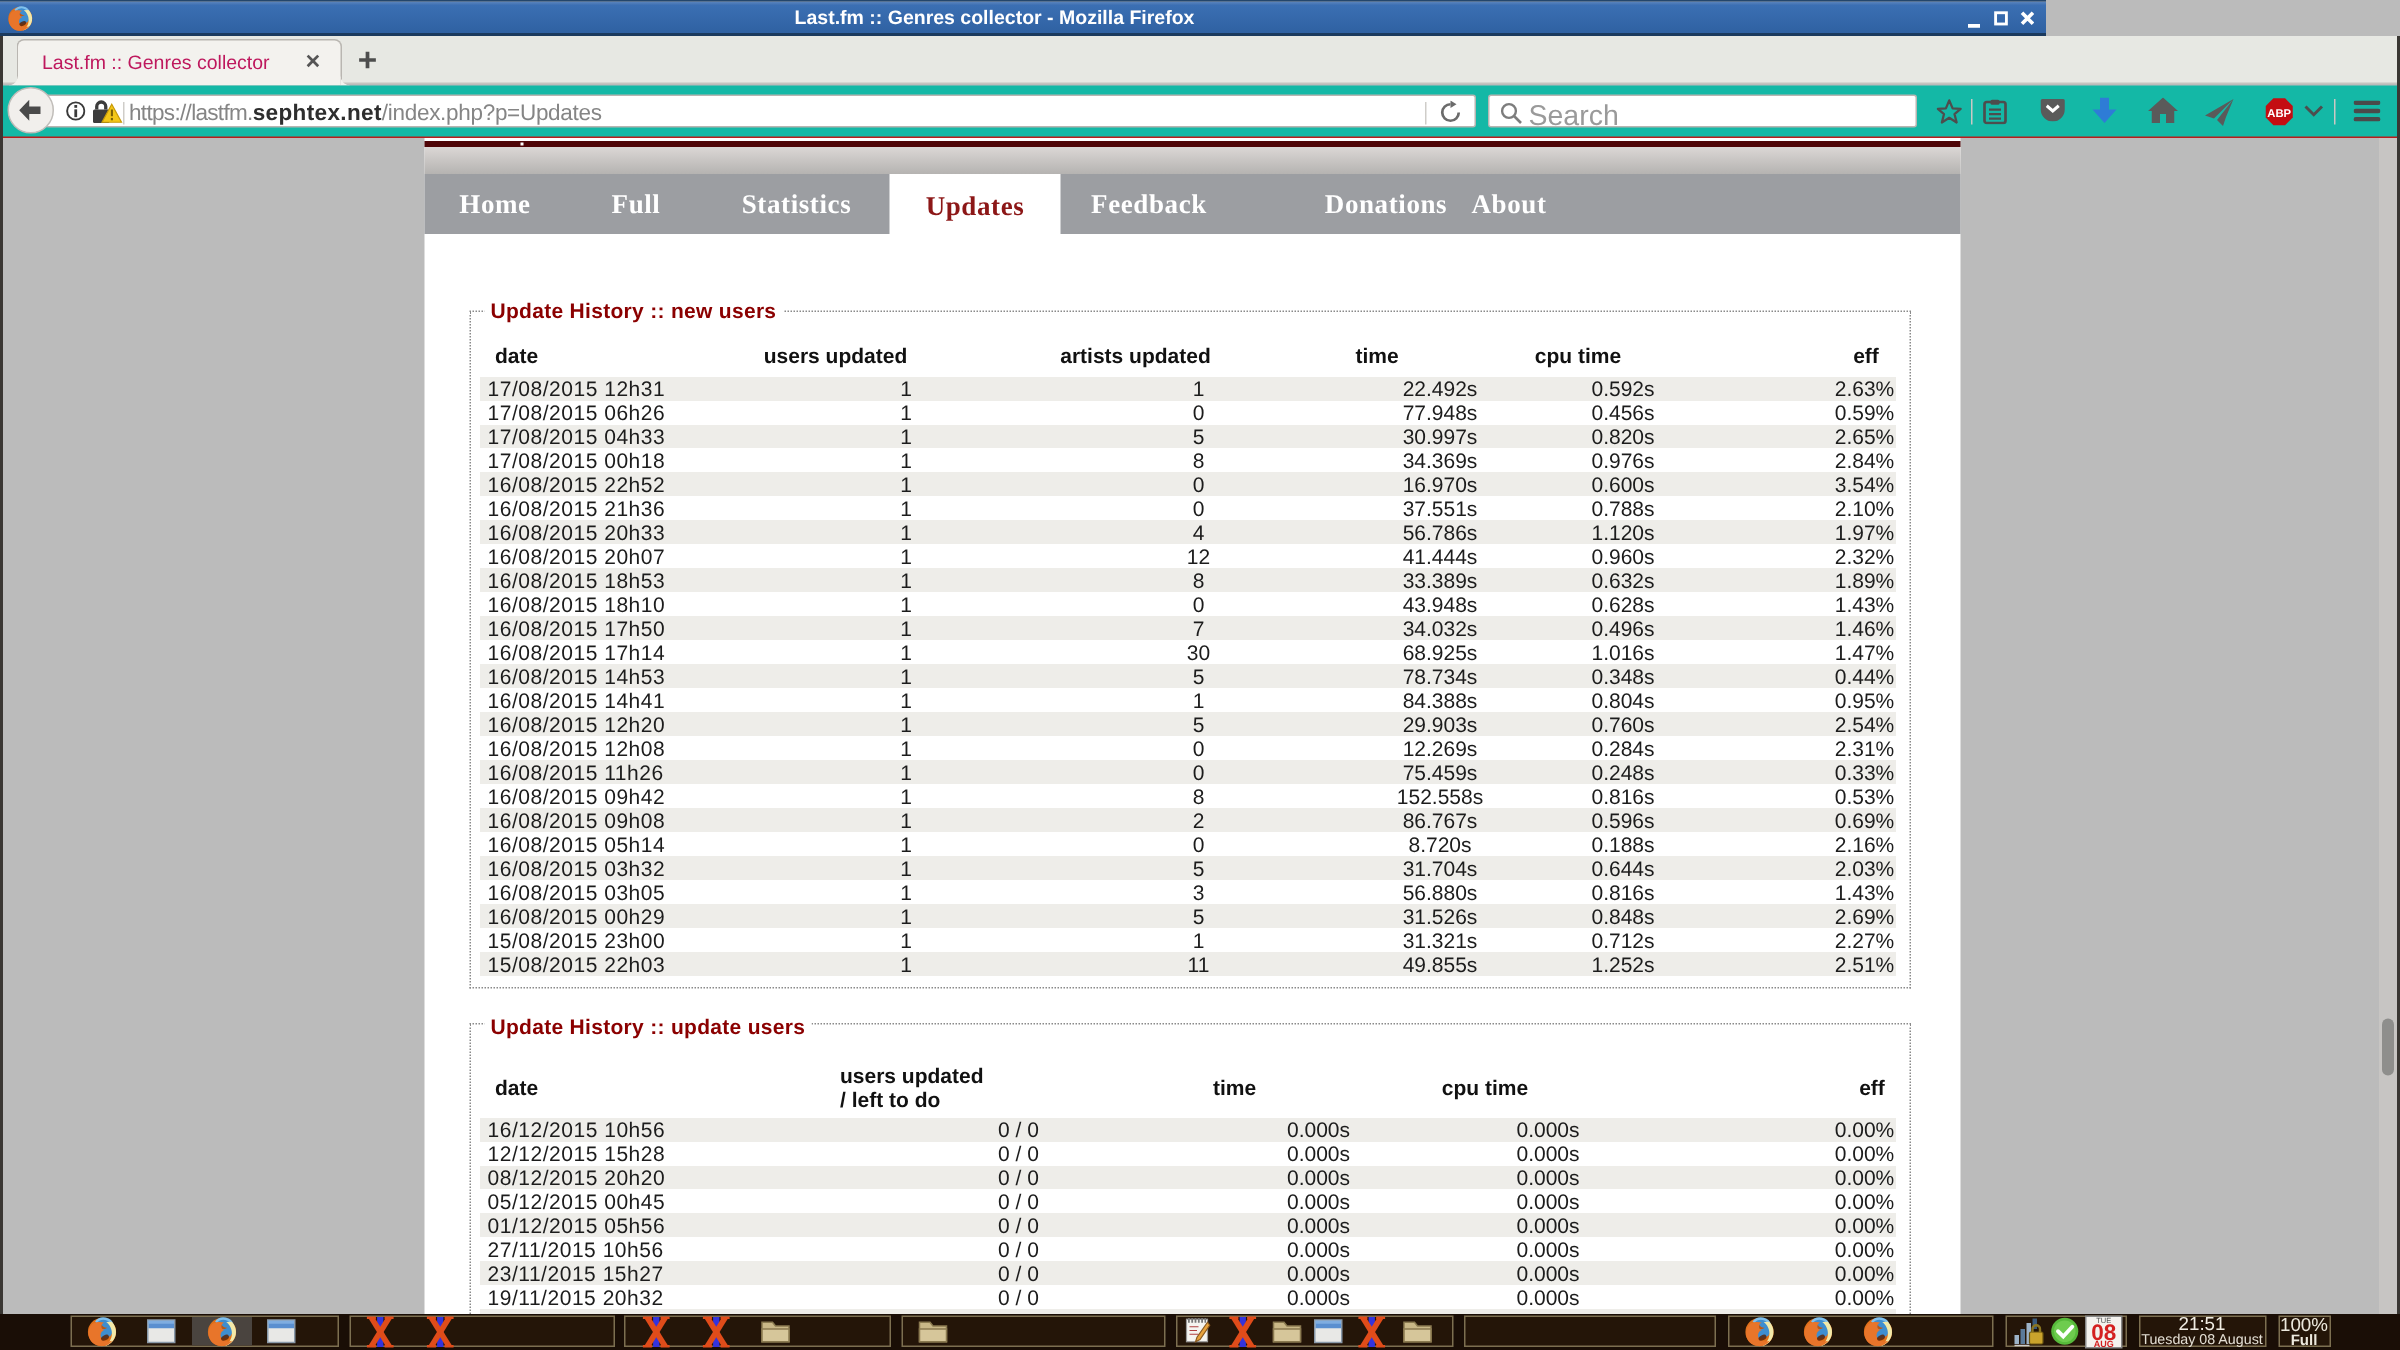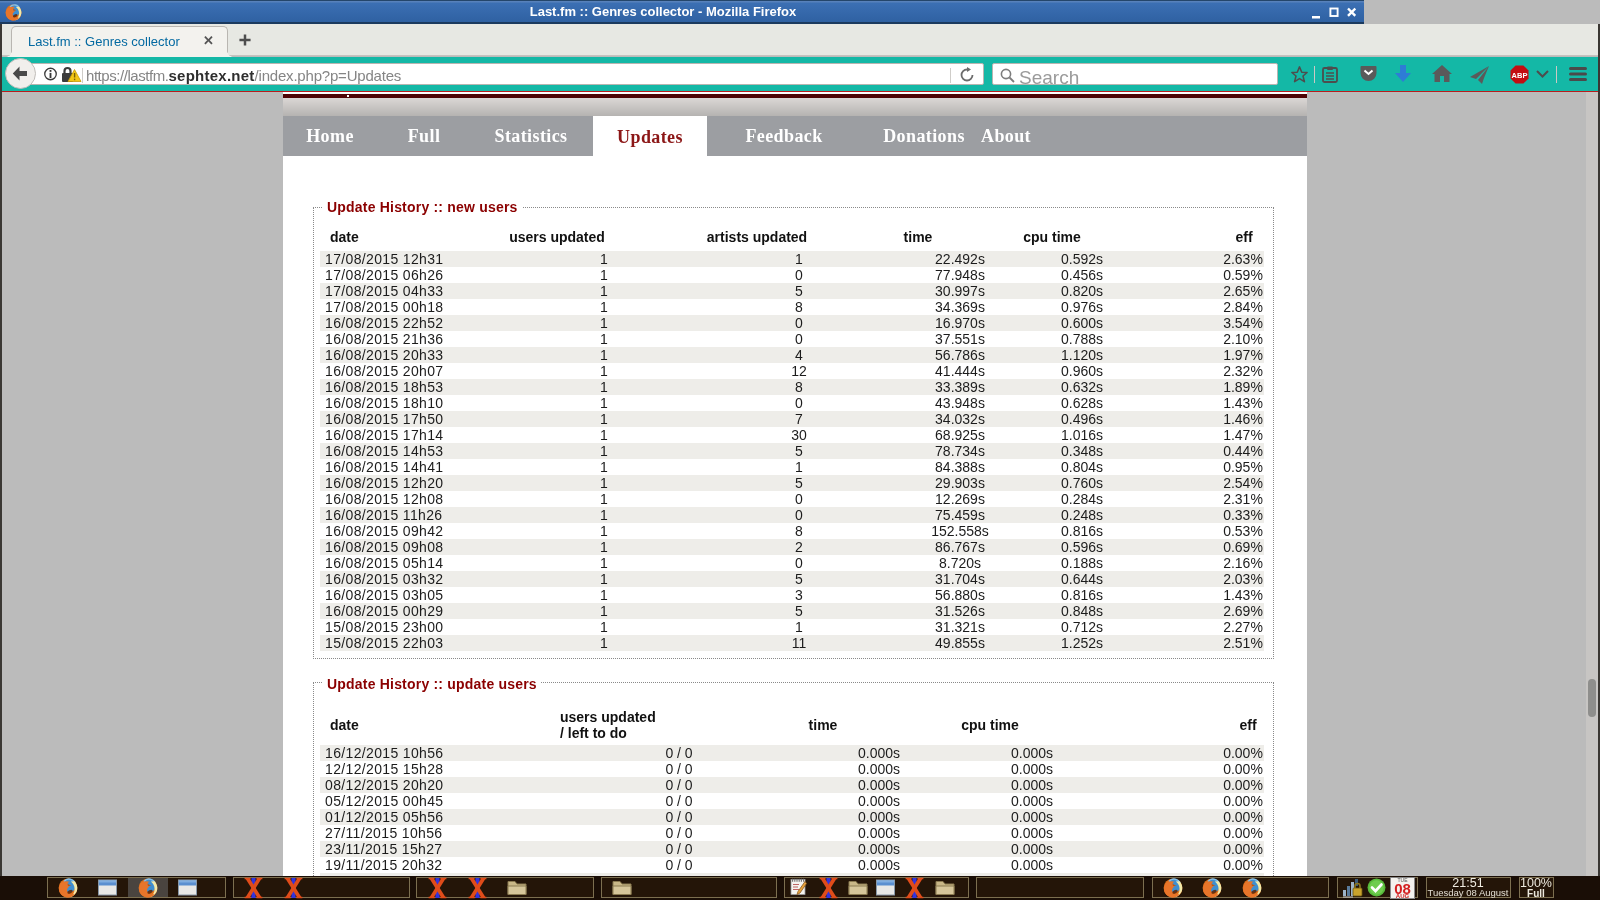--- a/index.html
+++ b/index.html
@@ -13,21 +13,21 @@
     border-top:1px solid #24466b; border-bottom:2px solid #1b3a5e; }
   #titlebar .ttext { position:absolute; left:-38px; right:0; top:3px; text-align:center;
     color:#fff; font-size:13px; font-weight:bold; }
 
   
   #tabbar { position:absolute; left:0; top:24px; width:1600px; height:32px;
     background:#e7e8e3; border-bottom:1px solid #c6c3bf; }
   #tab1 { position:absolute; left:11px; top:2px; width:217px; height:31px;
     background:#f3f2ee; border:1px solid #b9b6b1; border-bottom:none;
     border-radius:5px 5px 0 0; }
-  #tab1 .tlabel { position:absolute; left:16px; top:7px; font-size:13px; color:#0369a1; }
+  #tab1 .tlabel { position:absolute; left:16px; top:7px; font-size:13px; color:#be185d; }
   .tfoot { position:absolute; bottom:0; width:6px; height:6px; }
   .tfl { left:-6px; background:radial-gradient(circle 6px at 0 0, rgba(0,0,0,0) 5.5px, #f3f2ee 6px); }
   .tfr { right:-6px; background:radial-gradient(circle 6px at 100% 0, rgba(0,0,0,0) 5.5px, #f3f2ee 6px); }
   #tab1 .tclose { position:absolute; right:13px; top:6px; font-size:13px; color:#555; font-weight:bold; }
 
   
   #toolbar { position:absolute; left:0; top:57px; width:1600px; height:35px;
     background:#14b8a6; border-bottom:1px solid #b91c1c; }
   #urlbar { position:absolute; left:30px; top:6px; width:954px; height:22px;
     background:#fff; border:1px solid #b8b5b1; border-radius:2px; }
@@ -202,21 +202,21 @@
     <div id="maroon"></div>
     <div class="abs" style="left:64px; top:3px; width:2px; height:2px; background:#fff;"></div>
     <div id="graystrip"></div>
     <div id="navbar">
       <span class="navitem" style="left:47px;">Home</span>
       <span class="navitem" style="left:141px;">Full</span>
       <span class="navitem" style="left:248px;">Statistics</span>
       <div id="navactive">
           <span>Updates</span>
         </div>
-      <span class="navitem" style="left:501px;">Feedback</span>
+      <span class="navitem" style="left:483px;">Feedback</span>
       <span class="navitem" style="left:609px;margin-left:32px;">Donations</span>
       <span class="navitem" style="left:723px;">About</span>
     </div>
 
     <div class="fieldset" id="fs1"></div>
     <div class="legend" style="left:40px; top:107px;">Update History :: new users</div>
 
     <div class="hdr" style="left:47px; top:137px;">date</div>
     <div class="hdr c" style="left:274px; top:137px;">users updated</div>
     <div class="hdr c" style="left:474px; top:137px;">artists updated</div>

